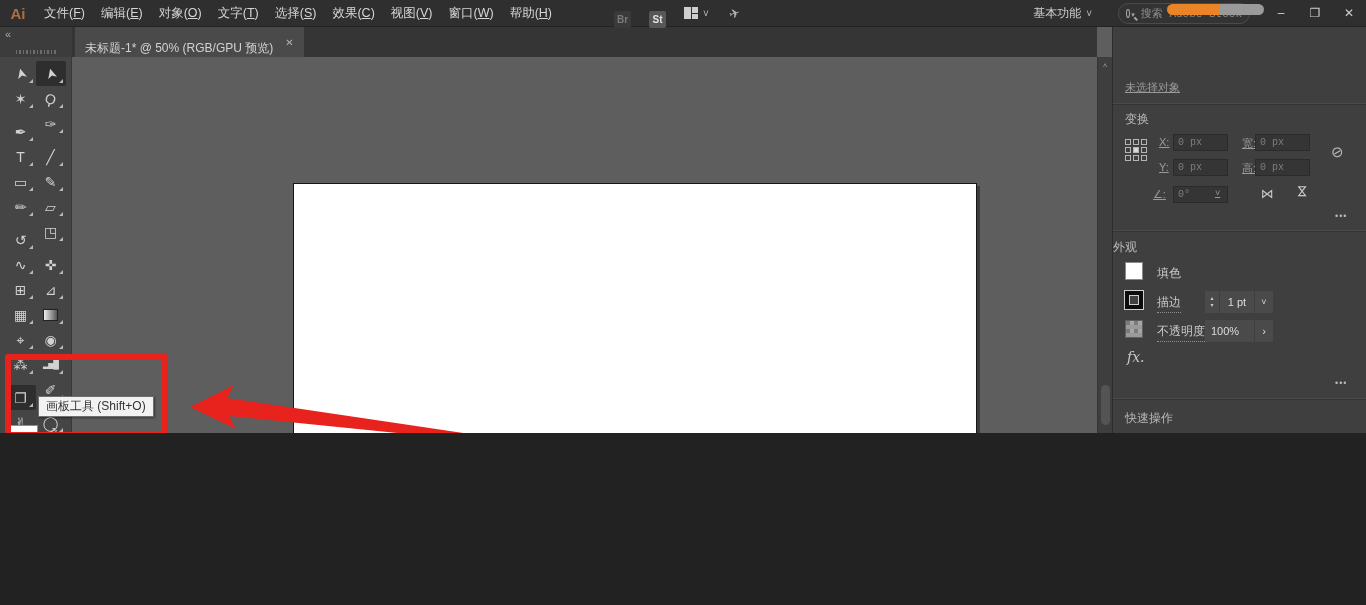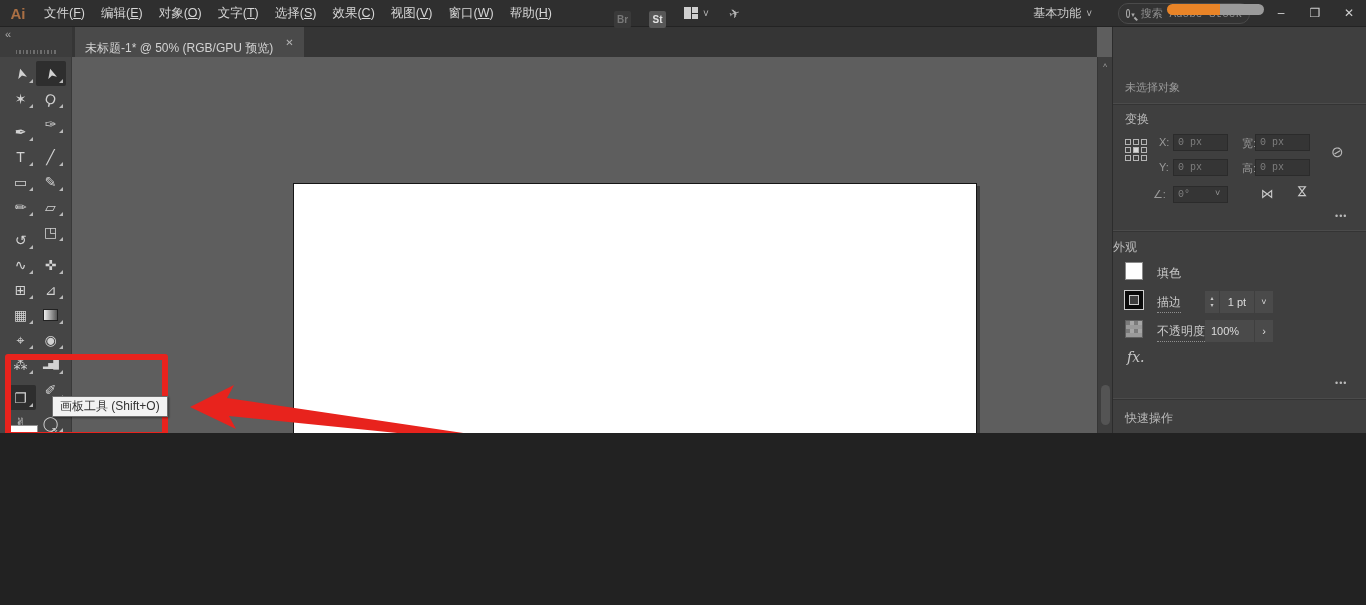--- a/index.html
+++ b/index.html
@@ -92,21 +92,21 @@
   #vscroll .thumb { position:absolute; left:3px; top:328px; width:9px; height:40px; background:#545454; border-radius:5px; }
   
   #panel { position:absolute; left:1112px; top:27px; width:254px; height:578px; background:#3f3f3f;
     border-left:1px solid #2c2c2c; z-index:6; font-size:12px; }
   #panel-tabs { position:absolute; left:0; top:0; width:254px; height:43px; background:#343434; }
   .ptab { position:absolute; top:13px; height:30px; line-height:30px; padding:0 12px; color:#9a9a9a; }
   .ptab.active { background:#3f3f3f; color:#e6e6e6; }
   .ptab.t0 { left:2px; } .ptab.t1 { left:48px; } .ptab.t2 { left:92px; }
   .p-abs { position:absolute; }
   .sec-title { color:#b9b9b9; font-size:12px; }
-  .dim-label { color:#9a9a9a; font-size:11px; }
+  .dim-label { color:#9a9a9a; font-size:11px;text-decoration:underline; }
   .divider { position:absolute; left:0; width:254px; height:1px; background:#4b4b4b; box-shadow:0 1px 0 #343434; }
   .field { position:absolute; height:17px; background:#353535; border:1px solid #2b2b2b; color:#7e7e7e;
     font-family:"Liberation Mono","DejaVu Sans Mono",monospace; font-size:10px; line-height:15px; padding-left:4px; }
   .refgrid { position:absolute; left:12px; top:112px; display:grid; grid-template-columns:repeat(3,6px); grid-gap:2px; }
   .refgrid i { width:6px; height:6px; border:1px solid #b5b5b5; display:block; }
   .refgrid i.c { background:#d8d8d8; }
   .chain { position:absolute; left:218px; top:116px; font-size:15px; color:#b9b9b9; transform:rotate(15deg); }
   .flip { position:absolute; font-size:13px; color:#c9c9c9; }
   .more { position:absolute; color:#b9b9b9; font-size:9px; letter-spacing:1px; }
   .swatch { position:absolute; left:12px; width:18px; height:18px; }
@@ -120,21 +120,21 @@
   .app-label.link { border-bottom:1px dotted #8f8f8f; padding-bottom:1px; }
   .ctrl { position:absolute; height:22px; background:#4a4a4a; color:#dcdcdc; font-size:11px;
     display:flex; align-items:center; justify-content:center; }
   .stepper { flex-direction:column; font-size:6px; color:#c9c9c9; line-height:1.1; }
   .fx { position:absolute; left:14px; font-family:"DejaVu Serif","Liberation Serif",serif;
     font-style:italic; font-size:14px; color:#c9c9c9; }
   
   #anno-rect { position:absolute; left:5px; top:354px; width:163px; height:84px;
     border:6px solid var(--red); border-radius:3px; z-index:35; }
   #anno-arrow { position:absolute; left:168px; top:378px; width:445px; height:85px; z-index:35; }
-  #tooltip { position:absolute; left:52px; top:396px; height:21px; line-height:19px; padding:0 7px;
+  #tooltip { position:absolute; left:38px; top:396px; height:21px; line-height:19px; padding:0 7px;
     background:#f2f2f2; border:1px solid #6e6e6e; color:#333; font-size:12px; white-space:nowrap;
     z-index:40; box-shadow:1px 1px 2px rgba(0,0,0,.4); }
 </style>
 </head>
 <body>
 
 <div id="stage">
 
   <div id="topbar">
     <span class="ai-logo">Ai</span>

